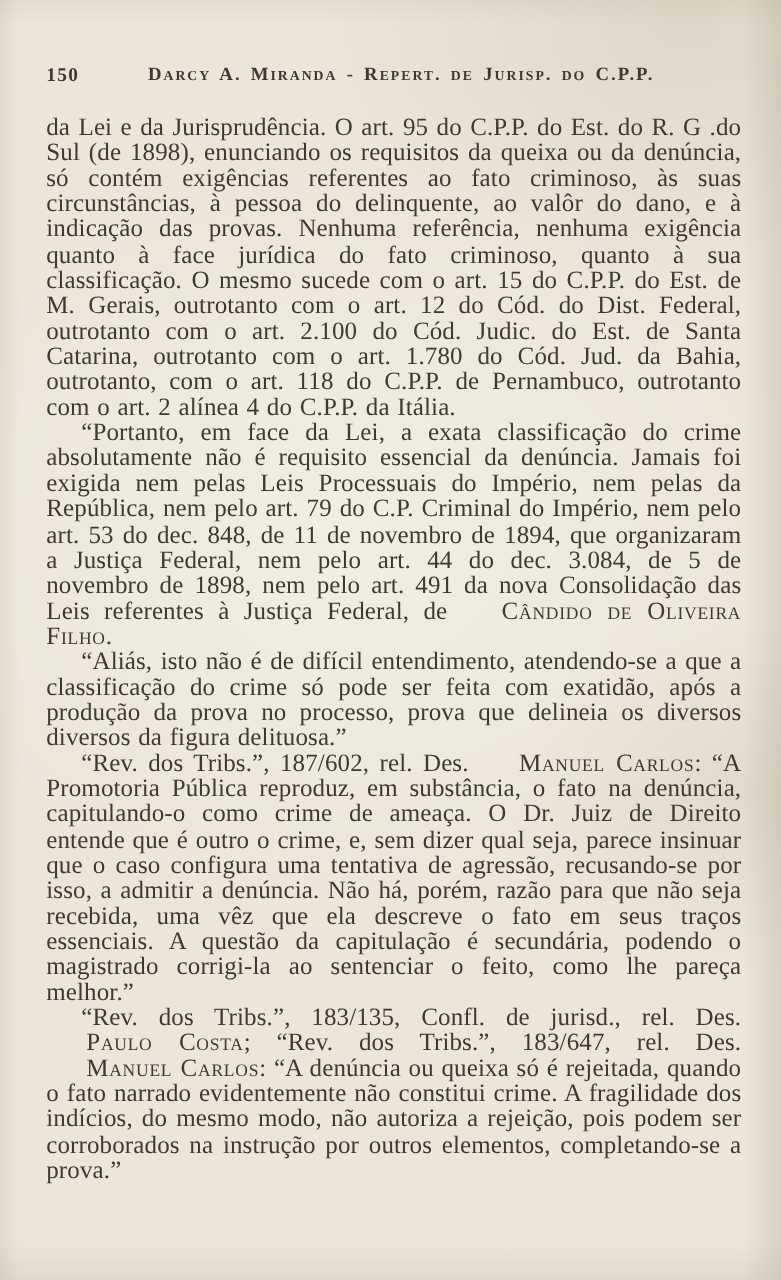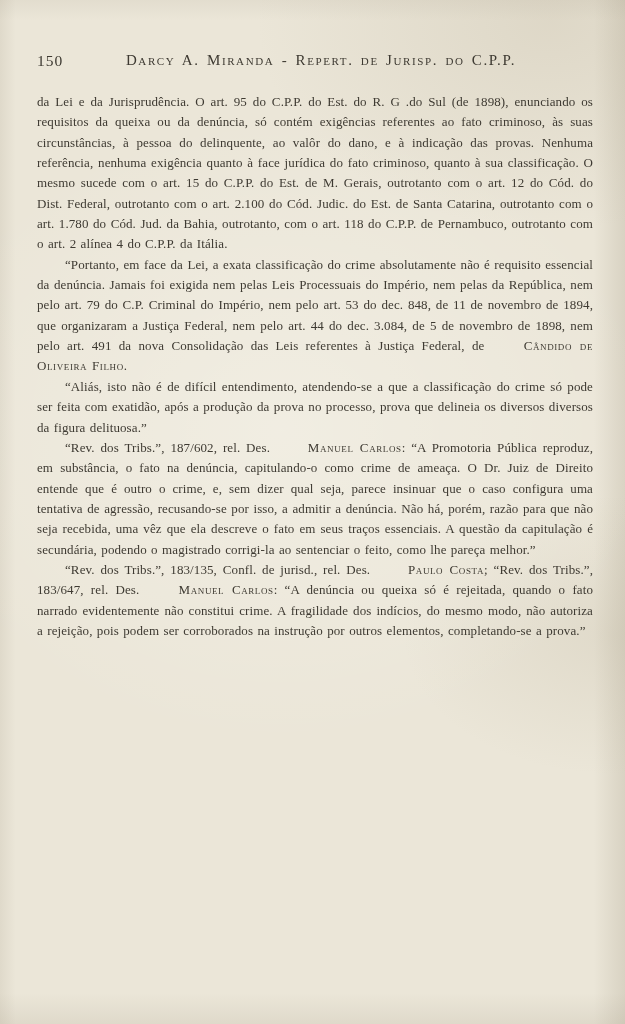--- a/index.html
+++ b/index.html
@@ -30,20 +30,21 @@
   }
   .running-head {
     position: absolute;
     top: 52px;
     left: 37px;
     right: 20px;
     height: 20px;
     font-size: 15px;
     letter-spacing: 0.8px;
     white-space: nowrap;
+    font-weight: bold;
   }
   .page-number {
     position: absolute;
     left: 0;
     top: 0;
     font-size: 15.5px;
     letter-spacing: 1px;
   }
   .running-title {
     position: absolute;
@@ -53,21 +54,21 @@
     text-align: center;
     font-variant: small-caps;
     letter-spacing: 1.6px;
     word-spacing: 2px;
   }
   .text-block {
     position: absolute;
     top: 92px;
     left: 37px;
     width: 556px;
-    font-size: 13px;
+    font-size: 20px;
     line-height: 20.35px;
     text-align: justify;
     word-spacing: 1px;
     letter-spacing: 0.1px;
   }
   .para {
     margin: 0;
     padding: 0;
   }
   .para.indent { text-indent: 28px; }

